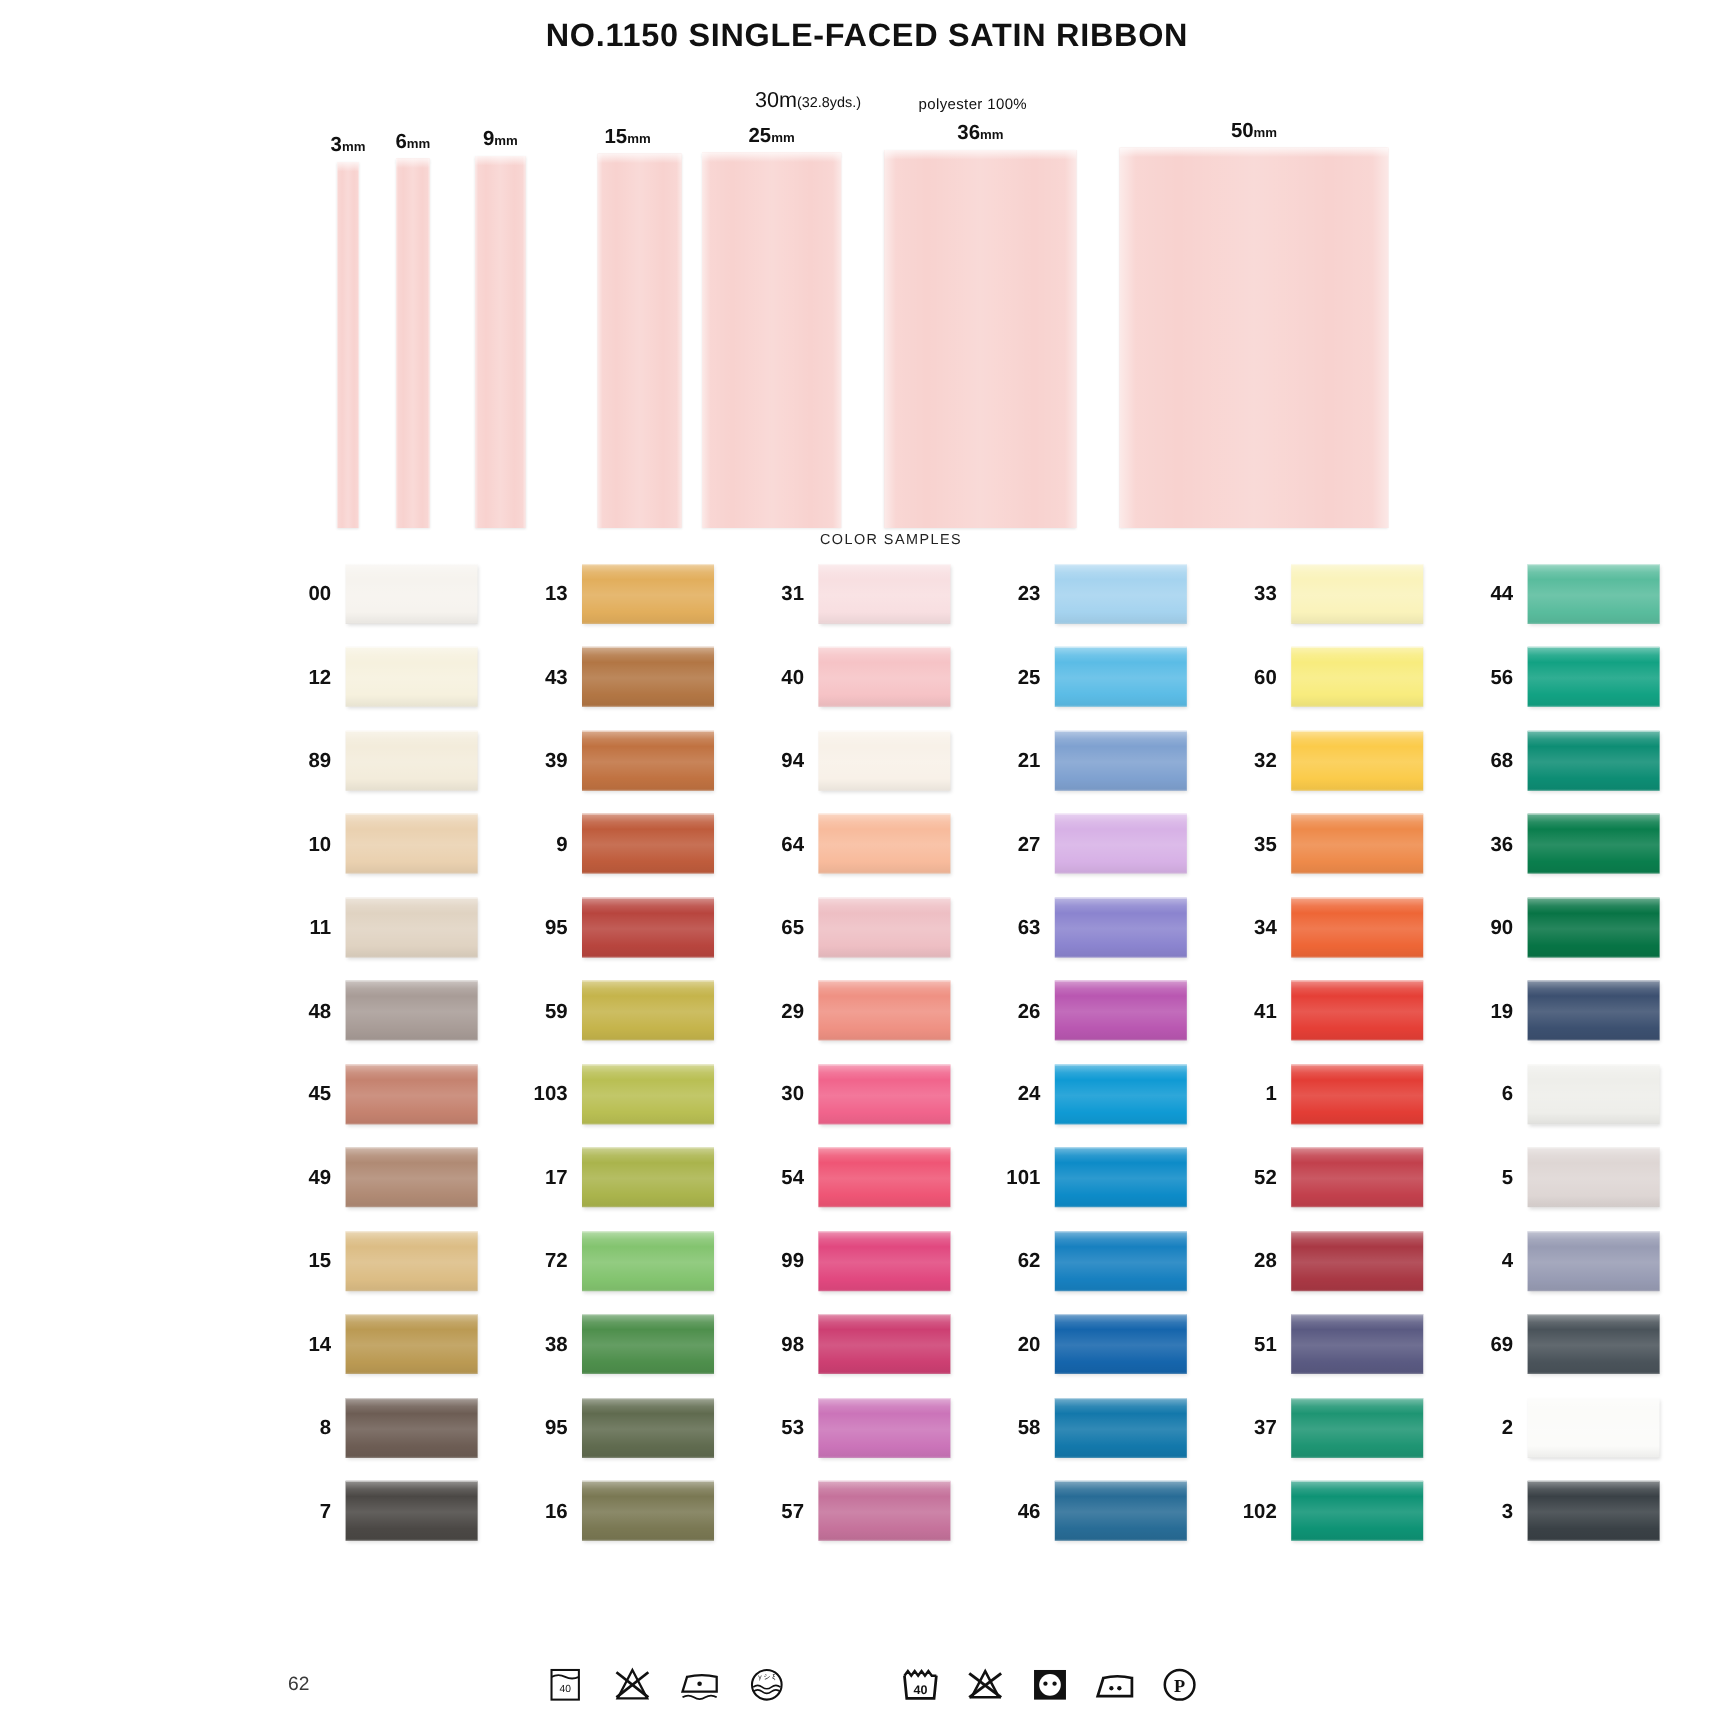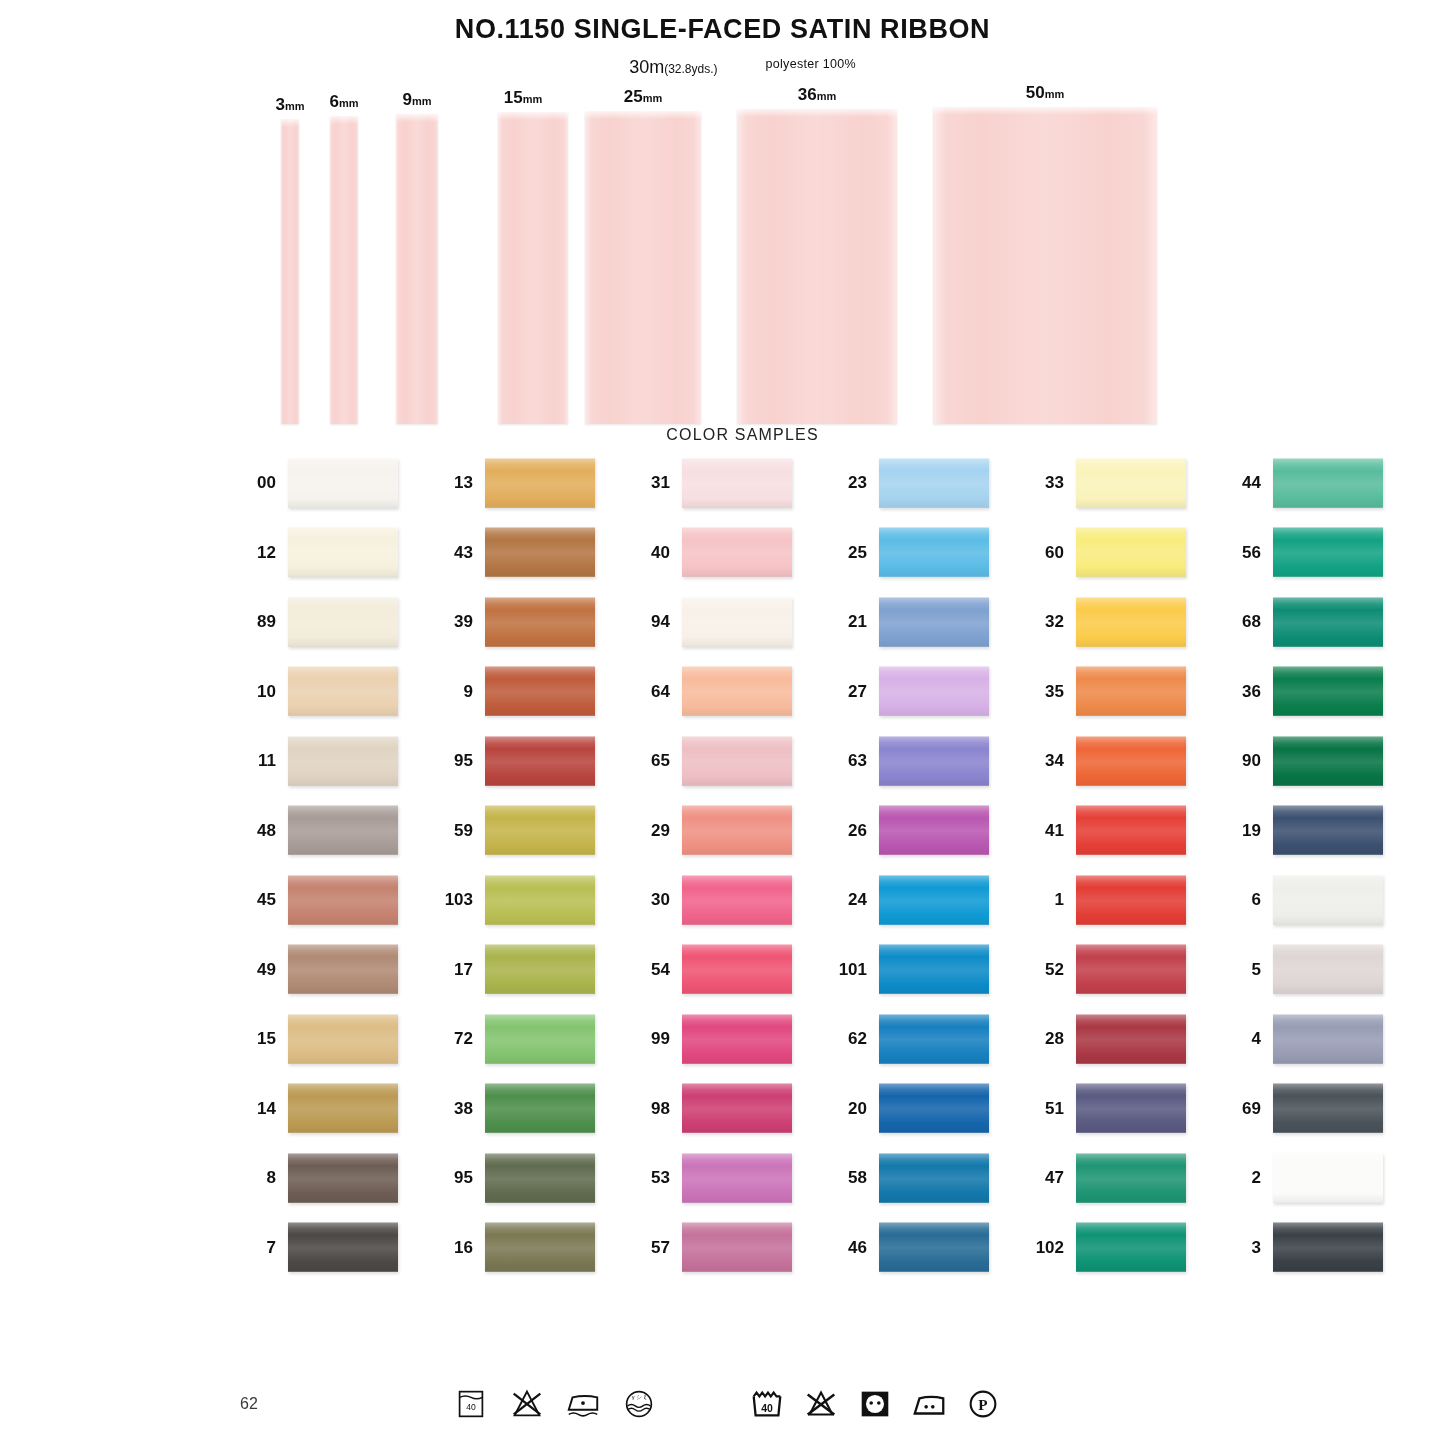--- a/index.html
+++ b/index.html
@@ -22,24 +22,24 @@
     padding-top: 15px;
   }
   #page-title {
     font-size: 27px;
     font-weight: bold;
     letter-spacing: 0.6px;
     line-height: 1.1;
     color: #111;
   }
   #spec-line {
-    margin-top: 12px;
+    margin-top: 28px;
     display: flex;
     justify-content: center;
-    align-items: flex-start;
+    align-items: flex-end;
     gap: 48px;
     padding-left: 40px;
   }
   #length-spec {
     font-size: 18px;
     font-weight: 500;
     white-space: nowrap;
   }
   #length-spec .unit-small {
     font-size: 12px;
@@ -89,21 +89,21 @@
     position: absolute;
     left: 0; right: 0; top: 0;
     height: 8px;
     background: linear-gradient(to bottom, rgba(255,255,255,0.75), rgba(255,255,255,0));
     pointer-events: none;
   }
 
   
   #color-samples-caption {
     text-align: center;
-    font-size: 16px;
+    font-size: 12px;
     letter-spacing: 1.2px;
     color: #222;
     margin-top: 2px;
     padding-left: 40px;
   }
 
   
   #swatch-grid {
     position: relative;
     margin-top: 14px;
@@ -695,21 +695,21 @@
         </div>
       </div>
       <div class="swatch-cell">
         <div class="swatch-code">58</div>
         <div class="swatch-chip" style="background-color: rgb(19, 120, 171);">
           <div class="sheen"></div>
           <div class="edge"></div>
         </div>
       </div>
       <div class="swatch-cell">
-        <div class="swatch-code">47</div>
+        <div class="swatch-code">37</div>
         <div class="swatch-chip" style="background-color: rgb(30, 149, 115);">
           <div class="sheen"></div>
           <div class="edge"></div>
         </div>
       </div>
       <div class="swatch-cell">
         <div class="swatch-code">2</div>
         <div class="swatch-chip" style="background-color: rgb(251, 251, 249);">
           <div class="sheen"></div>
           <div class="edge"></div>

